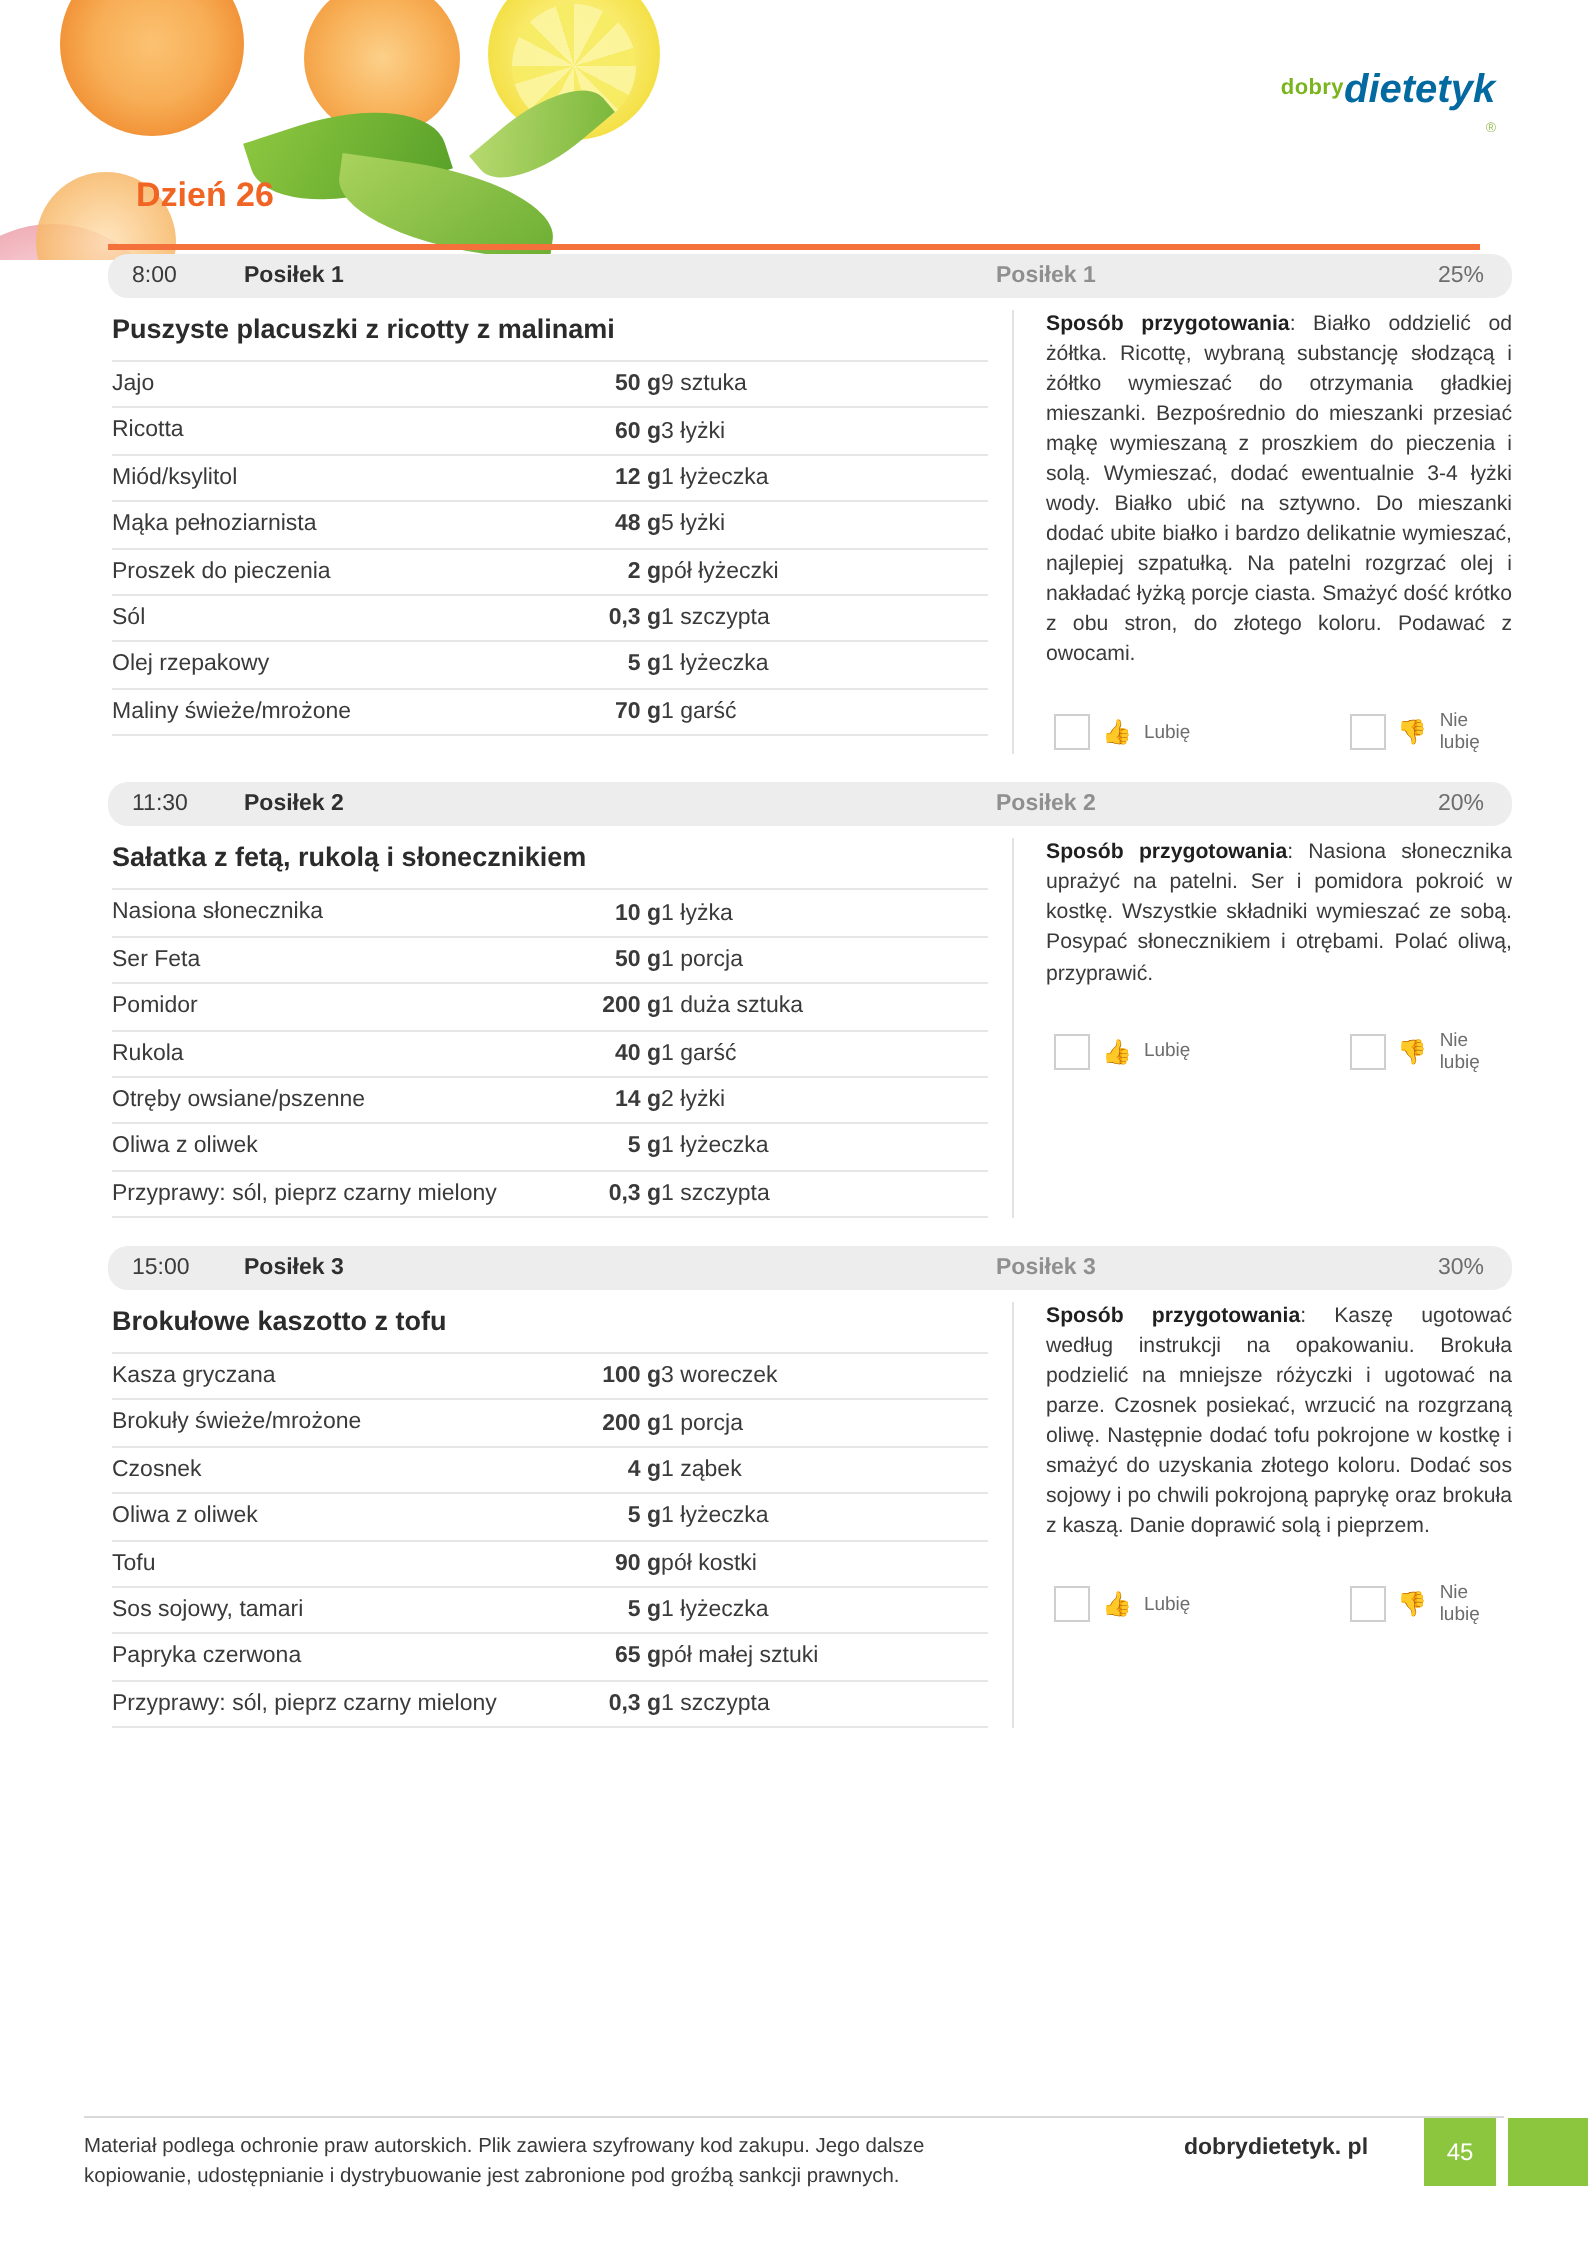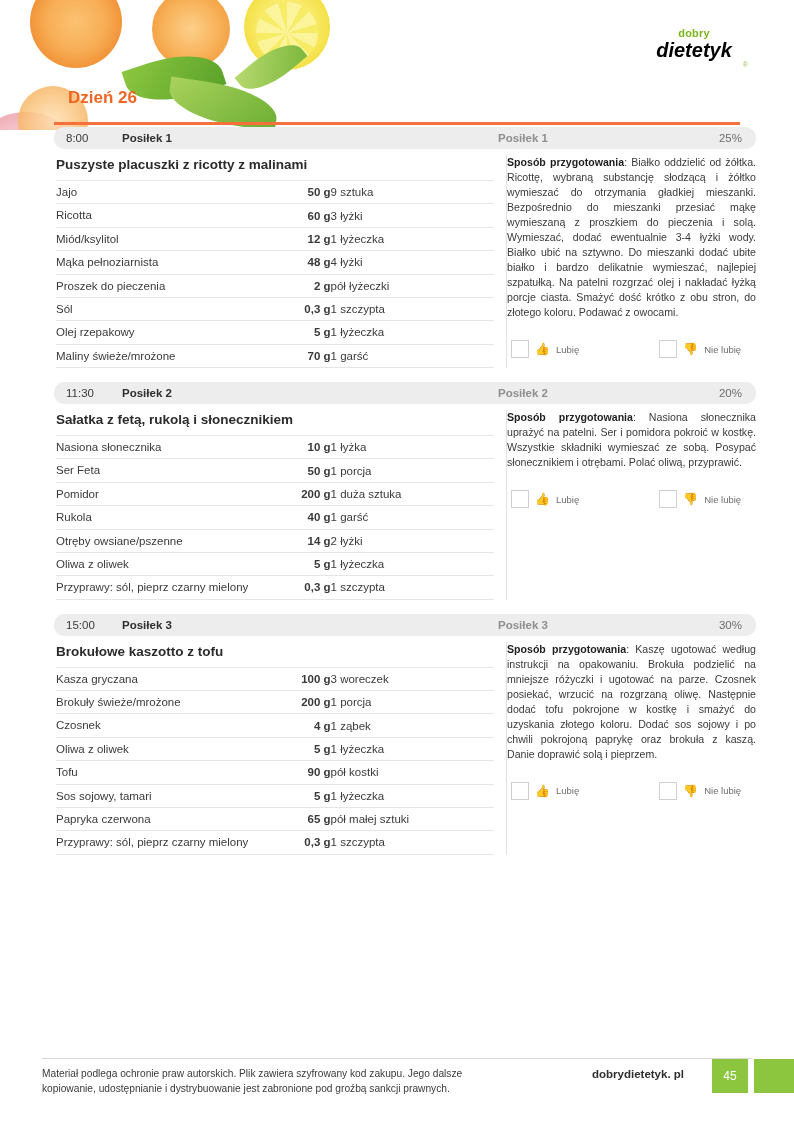--- a/index.html
+++ b/index.html
@@ -61,25 +61,25 @@
   .leaf2 { width:110px; height:40px; left:168px; top:84px; transform: rotate(8deg); background:linear-gradient(135deg,#a9d25c 0%,#6cae33 100%); }
   .leaf3 { width:70px; height:30px; left:236px; top:52px; transform: rotate(-40deg); background:linear-gradient(135deg,#b7d96f 0%,#7cb83c 100%); }
 
   
   .logo {
     position:absolute; right:54px; top:18px;
     width:92px; height:52px;
     border-radius:50% 50% 48% 48% / 58% 58% 42% 42%;
     background:#ffffff;
     box-shadow: 0 0 0 2px #ffffff;
-    display:flex; flex-direction:column; align-items:center; justify-content:center;
+    display:flex; flex-direction:row; align-items:center; justify-content:center;
     line-height:1;
   }
   .logo .l1 { font-size:11px; color:#7ab51d; font-weight:bold; letter-spacing:.2px; }
-  .logo .l2 { font-size:20px; color:#000000; font-weight:bold; font-style:italic; margin-top:1px; }
+  .logo .l2 { font-size:20px; color:#0369a1; font-weight:bold; font-style:italic; margin-top:1px; }
   .logo .reg { position:absolute; right:-8px; bottom:2px; font-size:7px; color:#9bbf5e; }
 
   
   .day-title {
     position:absolute; left:68px; top:88px;
     font-size:17px; font-weight:bold; color:#f06524;
   }
   .top-rule {
     position:absolute; left:54px; top:122px; width:686px; height:3px;
     background:#f4713b;
@@ -97,21 +97,21 @@
     position:relative;
     border-radius:10px;
   }
   .meal-bar .time { position:absolute; left:12px; font-weight:normal; color:#3b3b3b; }
   .meal-bar .name { position:absolute; left:68px; font-weight:bold; color:#2f2f2f; }
   .meal-bar .right-name { position:absolute; left:444px; color:#8f8f8f; font-weight:bold; }
   .meal-bar .pct { position:absolute; right:14px; color:#6d6d6d; }
 
   .meal-body { display:flex; margin-top:6px; }
   .left-col { width:452px; }
-  .right-col { width:250px; border-left:1px solid #e2e2e2; }
+  .right-col { width:250px; padding-left:16px; border-left:1px solid #e2e2e2; }
 
   .dish-title {
     font-size:13.5px; font-weight:bold; color:#2b2b2b;
     margin: 2px 0 8px 2px;
   }
 
   table.ing { width:438px; border-collapse:collapse; margin-left:2px; }
   table.ing td {
     border-bottom:1px solid #e6e6e6;
     padding:4px 0 4px 0;
@@ -208,21 +208,21 @@
             <td class="meas">3 łyżki</td>
           </tr>
           <tr>
             <td class="nm">Miód/ksylitol</td>
             <td class="amt">12 g</td>
             <td class="meas">1 łyżeczka</td>
           </tr>
           <tr>
             <td class="nm">Mąka pełnoziarnista</td>
             <td class="amt">48 g</td>
-            <td class="meas">4 łyżki</td>
+            <td class="meas">5 łyżki</td>
           </tr>
           <tr>
             <td class="nm">Proszek do pieczenia</td>
             <td class="amt">2 g</td>
             <td class="meas">pół łyżeczki</td>
           </tr>
           <tr>
             <td class="nm">Sól</td>
             <td class="amt">0,3 g</td>
             <td class="meas">1 szczypta</td>

